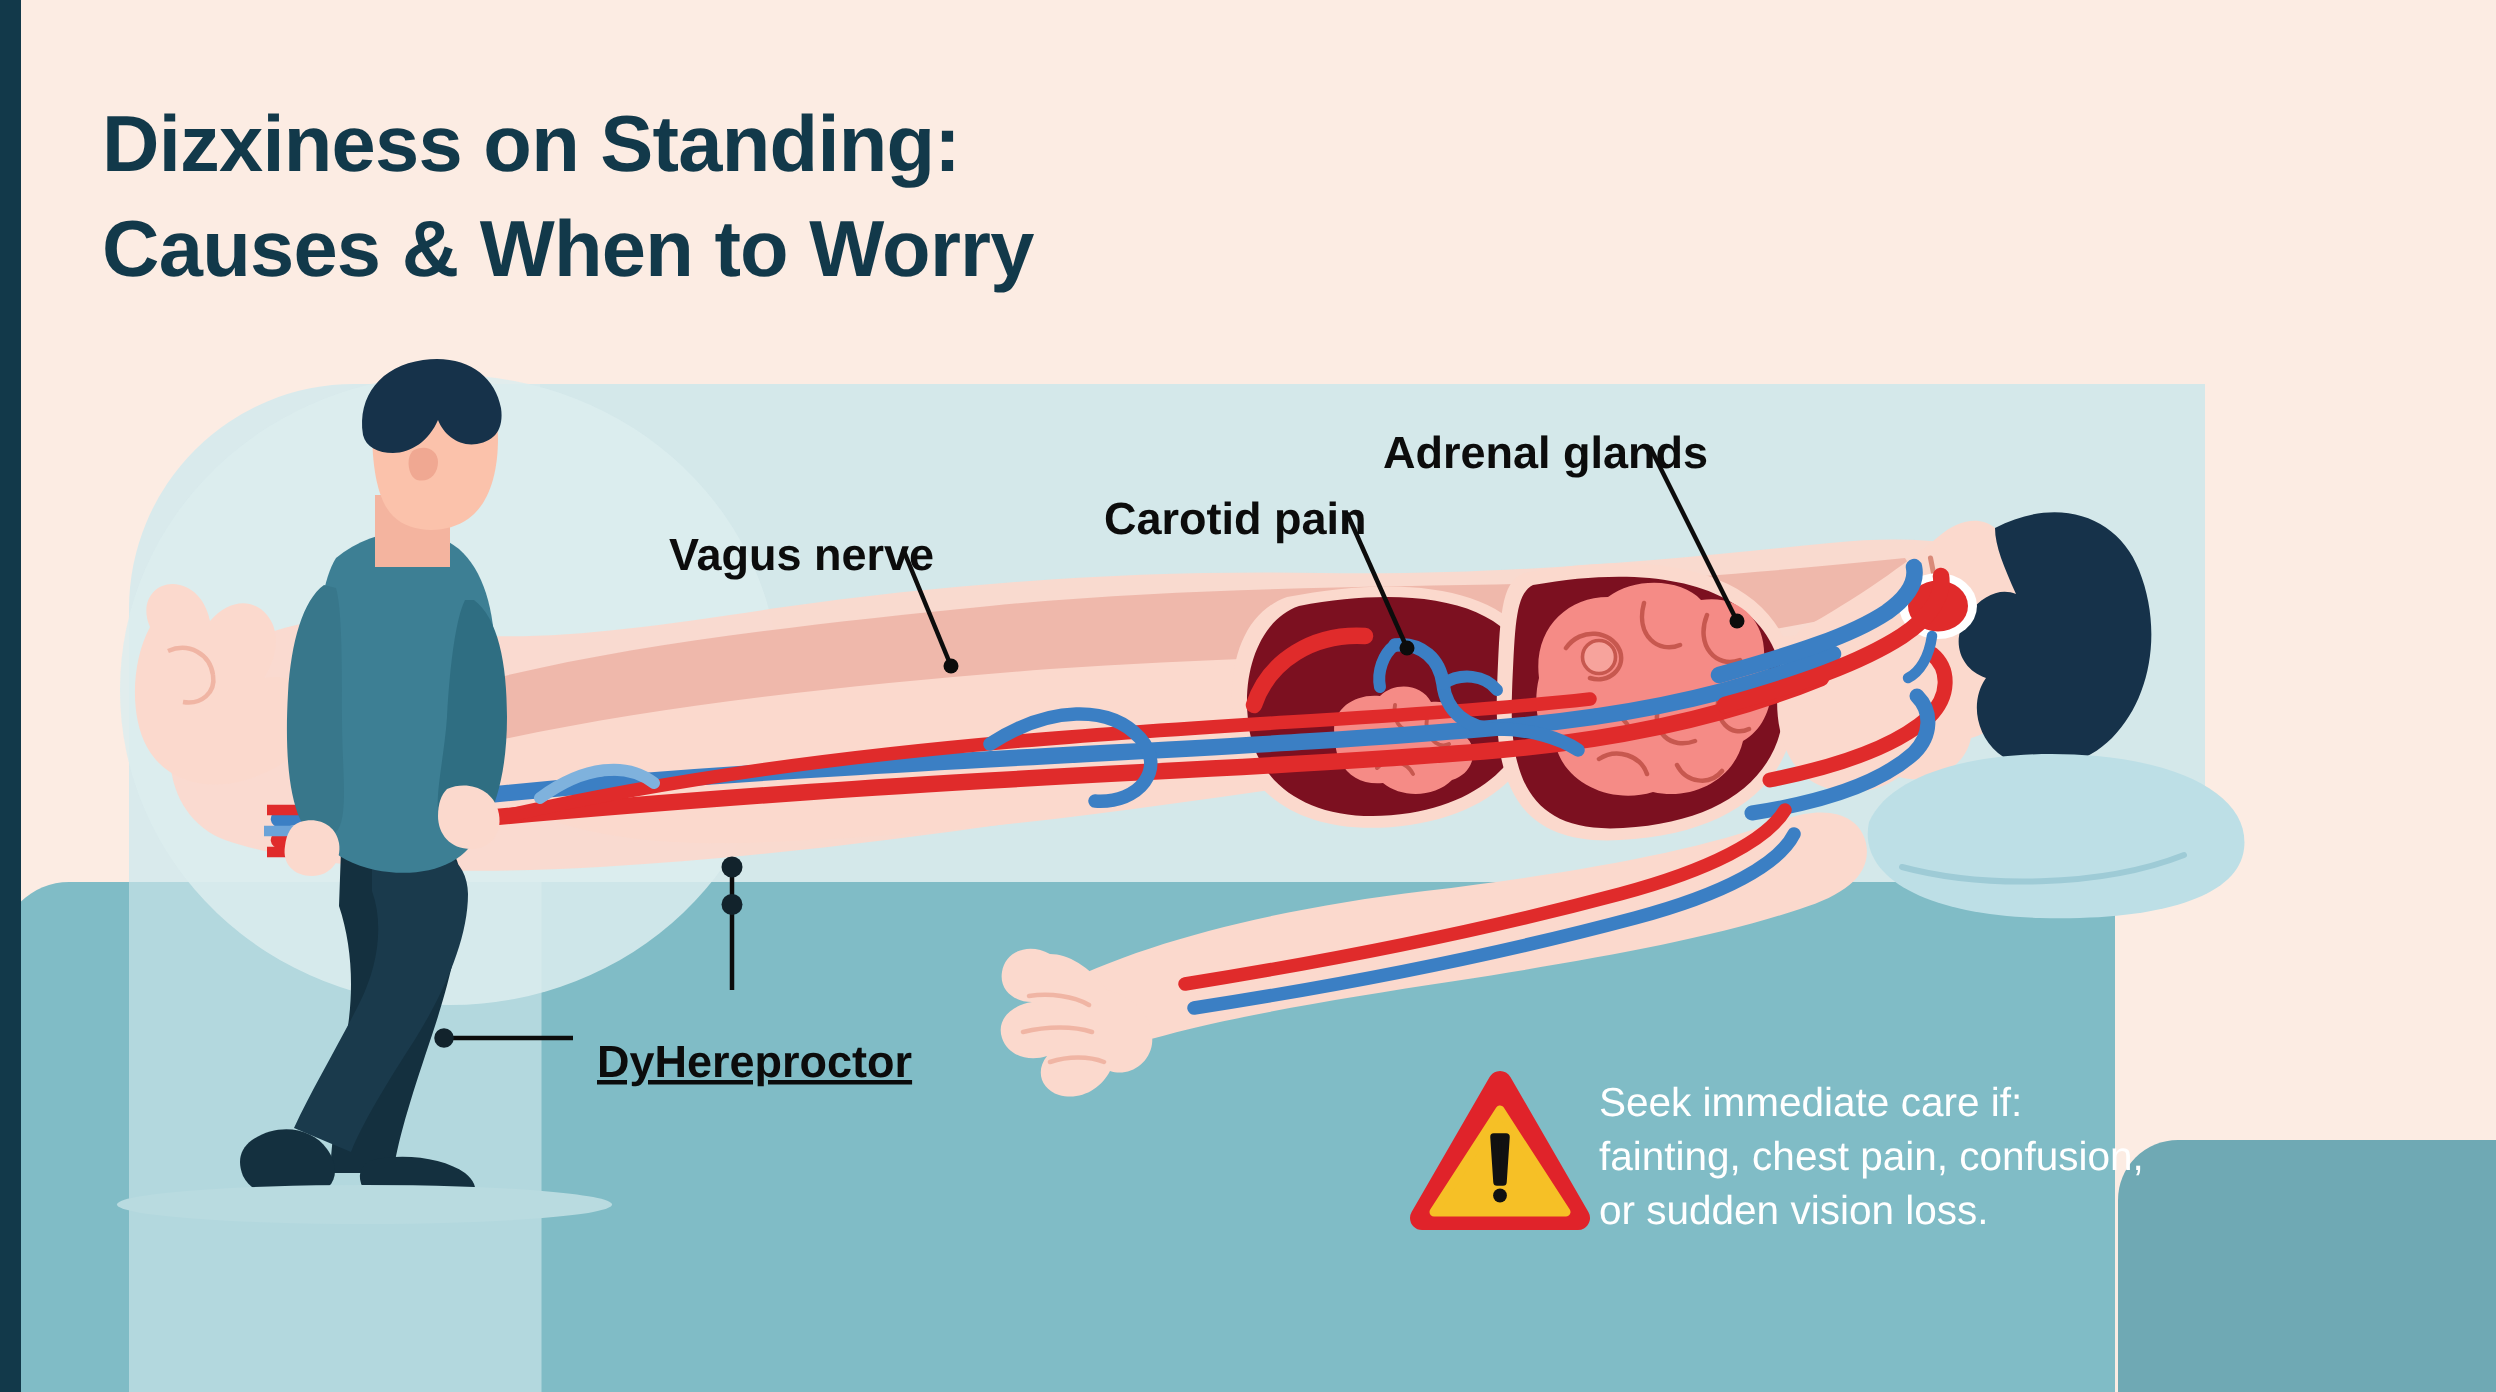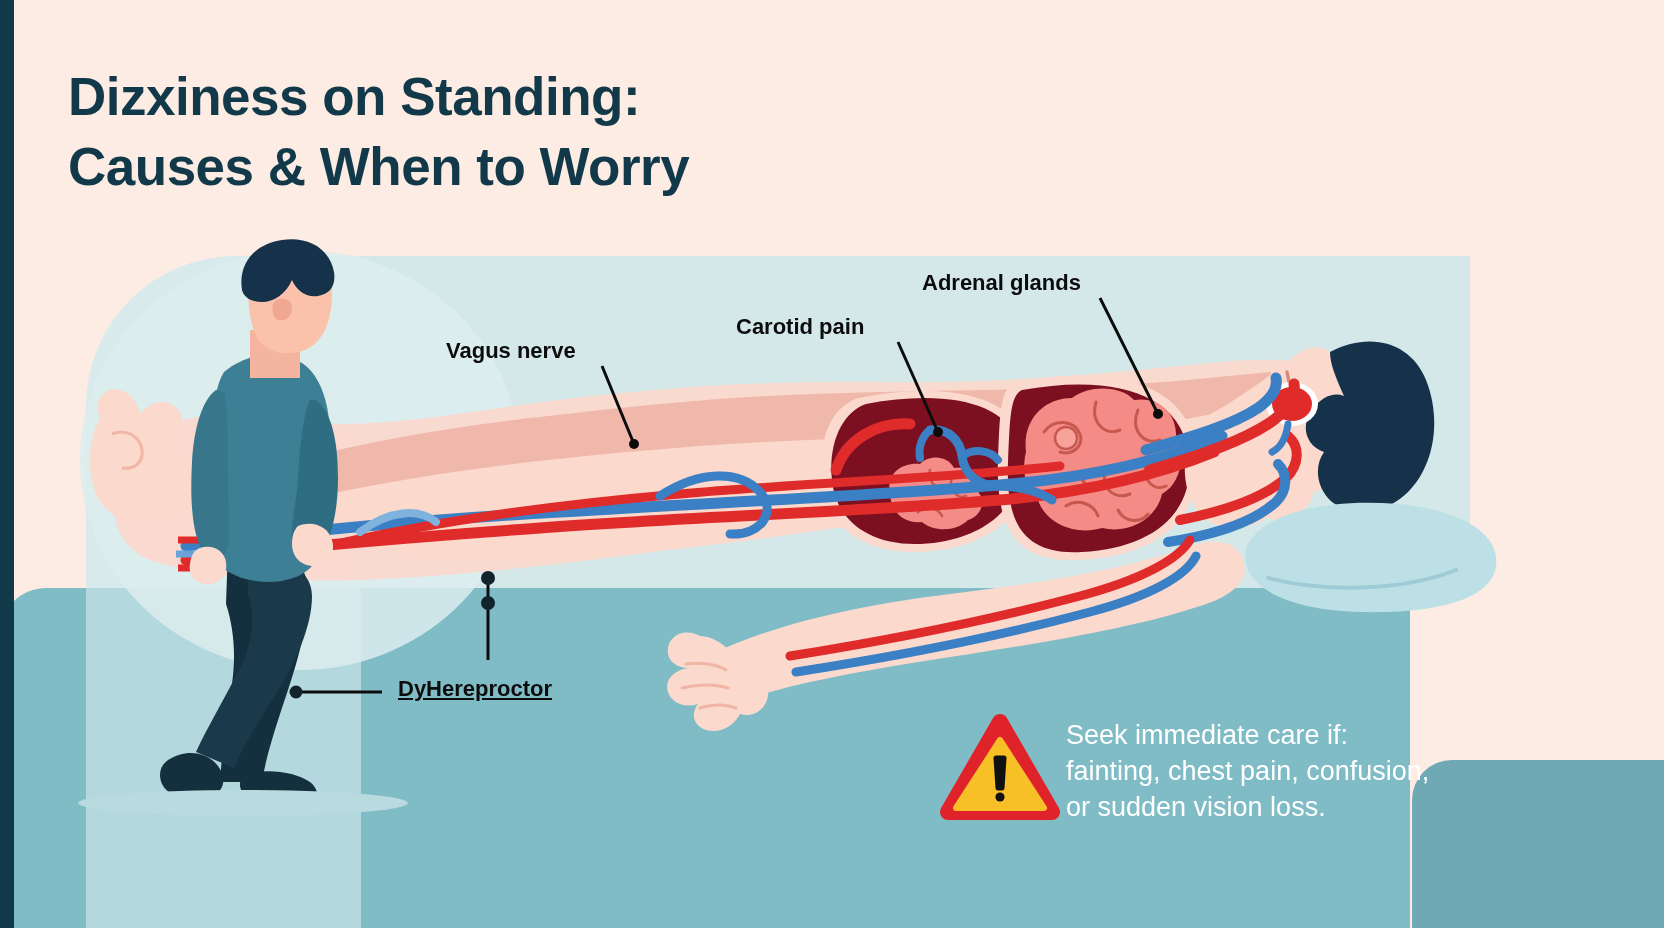--- a/index.html
+++ b/index.html
@@ -87,23 +87,24 @@
     font-weight: bold;
     line-height: 1.32;
     letter-spacing: -0.5px;
     white-space: pre-line;
   }
 
   
   .callout {
     position: absolute;
     color: #0c0c0c;
-    font-size: 22px;
+    font-size: 30px;
     font-weight: bold;
     white-space: nowrap;
+    margin-top: 16px;
   }
 
   
   .warn-text {
     position: absolute;
     left: 1066px; top: 718px;
     width: 440px;
     color: #ffffff;
     font-size: 27px;
     font-weight: normal;

